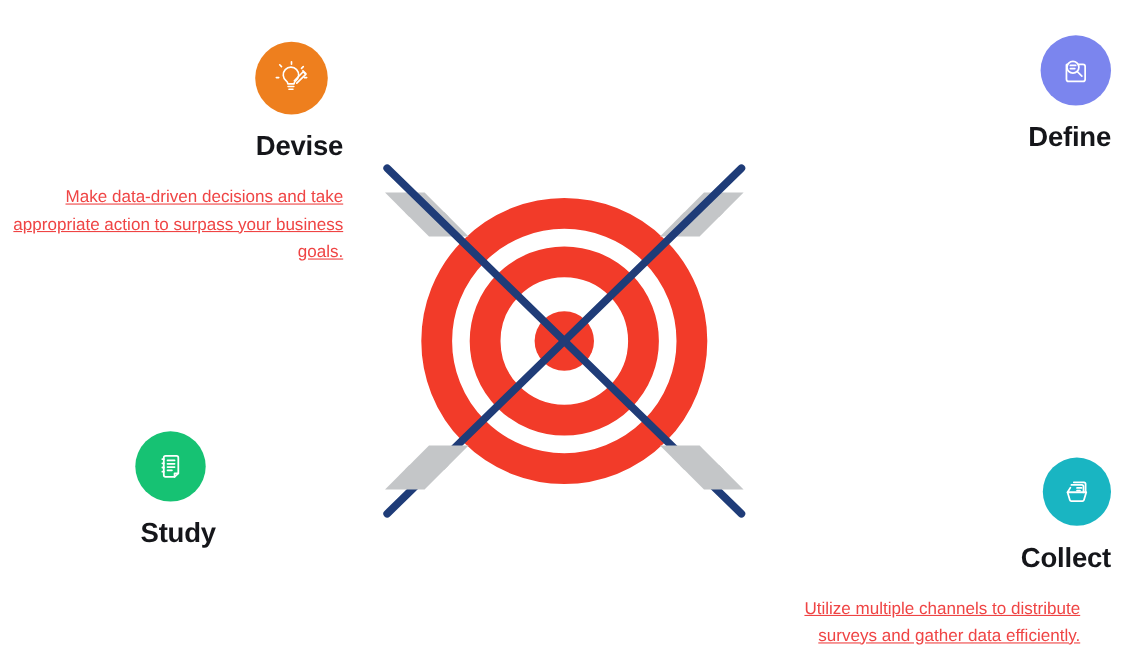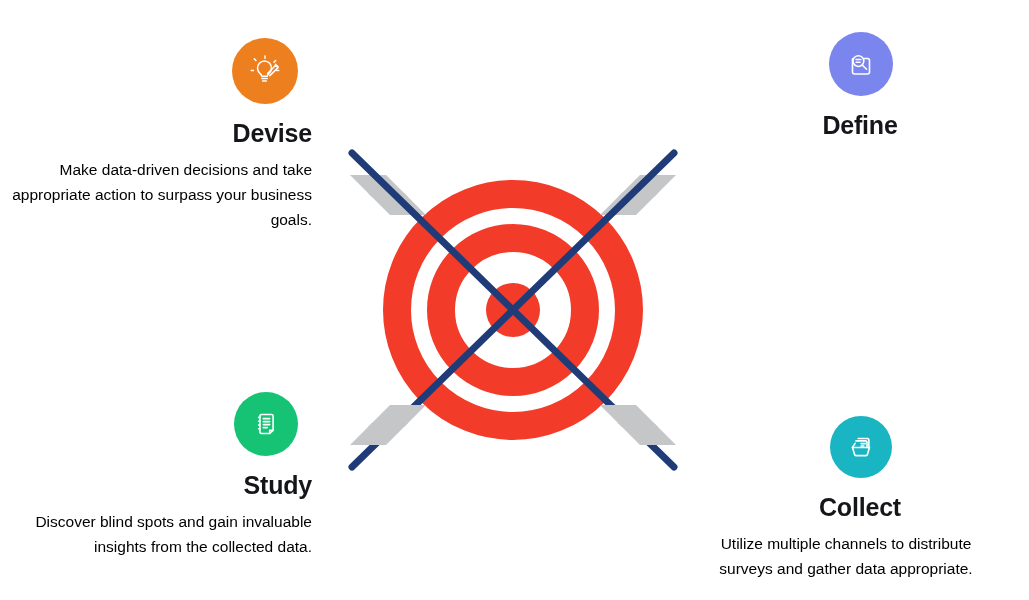--- a/index.html
+++ b/index.html
@@ -20,25 +20,25 @@
     height: 516px;
     background: #ffffff;
   }
 
   
   .quadrant {
     position: absolute;
     width: 300px;
   }
   .q-left  { text-align: right; }
-  .q-right { text-align: center;  }
+  .q-right { text-align: right;  }
 
   .q-devise  { left: 12px;  top: 38px; }
   .q-define  { left: 710px; top: 32px; }
-  .q-study   { left: 12px;  top: 392px; }
+  .q-study   { left: 12px;  top: 392px; text-align: center; }
   .q-collect { left: 710px; top: 416px; }
 
   .icon-circle {
     width: 66px;
     height: 66px;
     border-radius: 50%;
     display: inline-flex;
     align-items: center;
     justify-content: center;
     vertical-align: top;
@@ -49,22 +49,23 @@
     font-size: 25px;
     font-weight: bold;
     color: #15161a;
     letter-spacing: -0.2px;
     margin-top: 16px;
     line-height: 1.1;
   }
   .q-body {
     font-size: 15.5px;
     line-height: 1.62;
-    color: #000000;
-    margin-top: 9px;
+    color: #ef4444;
+    margin-top: 19px;
+    text-decoration: underline;
   }
   .q-left .q-body  { width: 300px; }
   .q-right .q-body { width: 272px; }
 
   
   #target-graphic {
     position: absolute;
     left: 338px;
     top: 135px;
     width: 350px;
@@ -113,37 +114,36 @@
       <span>
         <svg width="30" height="30" viewBox="0 0 30 30" fill="none" stroke="#ffffff" stroke-width="1.6" stroke-linecap="round" stroke-linejoin="round">
           <path d="M10.5 5.5h10a1.6 1.6 0 0 1 1.6 1.6v14.2l-3.4 3.2h-8.2a1.6 1.6 0 0 1-1.6-1.6V7.1a1.6 1.6 0 0 1 1.6-1.6z"></path>
           <path d="M22.1 21.3h-3.4v3.2"></path>
           <path d="M12.3 9.6h6.4M12.3 12.6h6.4M12.3 15.6h6.4M12.3 18.6h4"></path>
           <path d="M8.9 8.4H7.6M8.9 12.2H7.6M8.9 16H7.6M8.9 19.8H7.6"></path>
         </svg>
       </span>
     </div>
     <div class="q-title">Study</div>
-    <div class="q-body">Discover blind spots and gain invaluable insights from the collected data.</div>
   </div>
 
   <div class="quadrant q-right q-collect">
     <div class="icon-circle" style="background:#19B5C2; margin-left:2px; width:62px; height:62px;">
       <span>
         <svg width="32" height="32" viewBox="0 0 32 32" fill="none" stroke="#ffffff" stroke-width="1.6" stroke-linecap="round" stroke-linejoin="round">
           <path d="M13.2 7.5h9.2a1.5 1.5 0 0 1 1.5 1.5v7.6"></path>
           <path d="M11 9.9h9.6a1.4 1.4 0 0 1 1.4 1.4v5.3"></path>
           <path d="M16.1 12.6h4.1M16.1 15h2.7"></path>
           <path d="M7.5 16.5h17l-2.1 7.1a1.4 1.4 0 0 1-1.35 1H10.95a1.4 1.4 0 0 1-1.35-1z"></path>
           <path d="M7.5 16.5l2.6-4.2"></path>
         </svg>
       </span>
     </div>
     <div class="q-title">Collect</div>
-    <div class="q-body">Utilize multiple channels to distribute surveys and gather data appropriate.</div>
+    <div class="q-body">Utilize multiple channels to distribute surveys and gather data efficiently.</div>
   </div>
 
   <div id="target-graphic">
     <svg width="350" height="350" viewBox="0 0 350 350" fill="none">
 
       <g>
         <circle cx="175" cy="175" r="116" stroke="#F23B29" stroke-width="28" fill="none"></circle>
         <circle cx="175" cy="175" r="72" stroke="#F23B29" stroke-width="28" fill="none"></circle>
         <circle cx="175" cy="175" r="27" fill="#F23B29"></circle>
       </g>

